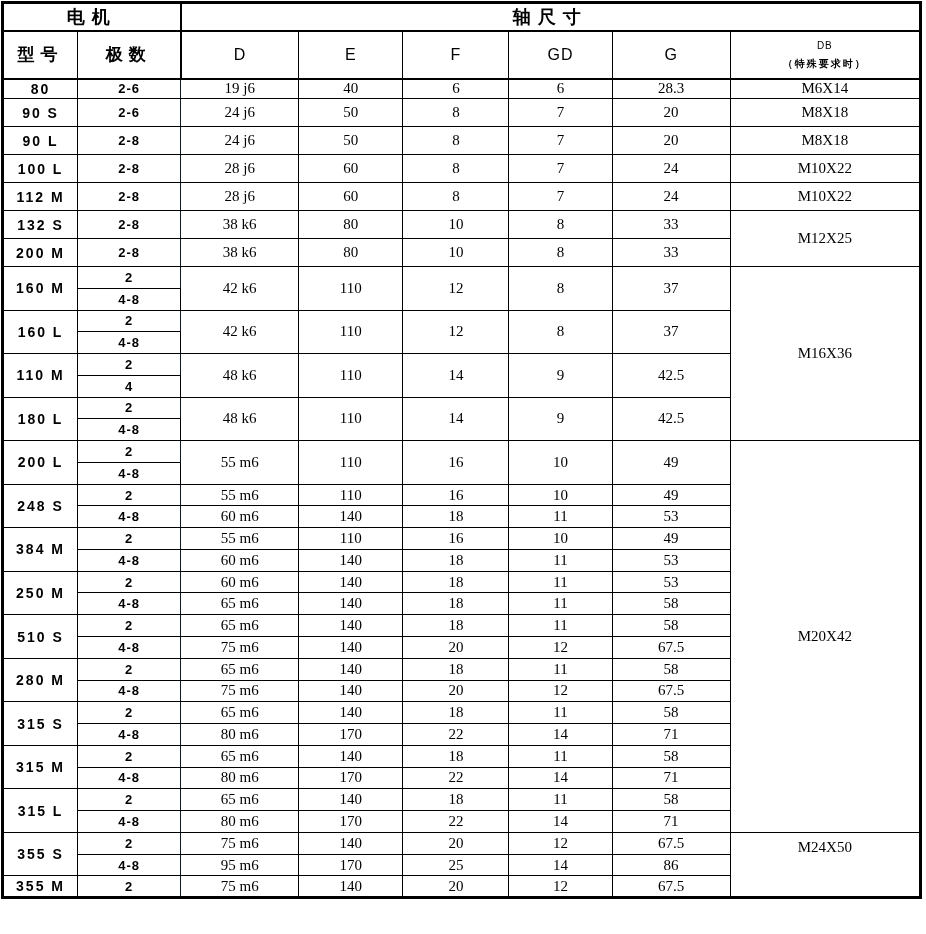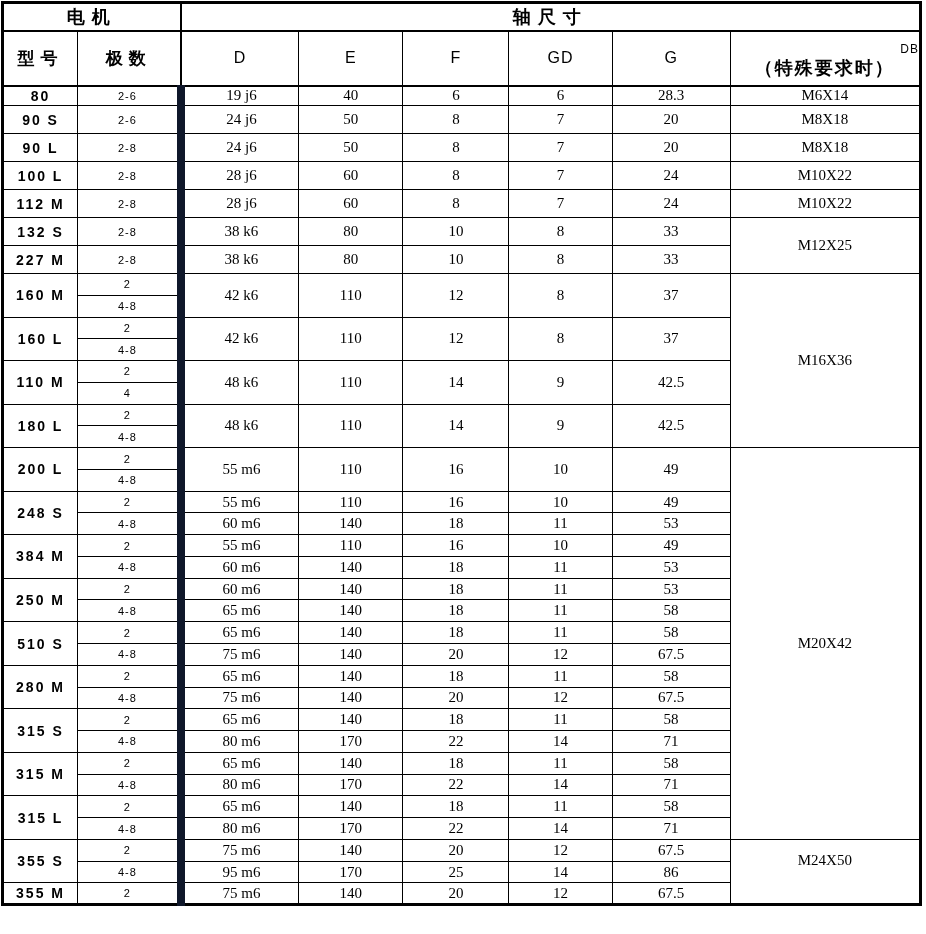--- a/index.html
+++ b/index.html
@@ -15,34 +15,34 @@
   th,td{
     border:1px solid #000;
     text-align:center;
     vertical-align:middle;
     padding:0;
     overflow:hidden;
     background:#fff;
   }
   tr.h1{height:28px;}
   tr.h1 th{border-bottom:2px solid #000;font-size:18px;font-weight:bold;letter-spacing:7px;border-radius:9px;}
-  tr.h2{height:55px;padding-left:36px;}
+  tr.h2{height:48px;padding-left:36px;}
   tr.h2 th{border-bottom:2px solid #000;}
   th.cnh2{font-size:17px;font-weight:bold;letter-spacing:6px;}
   th.colh{font-size:16px;font-weight:400;letter-spacing:1px;}
   .thickright{border-right:2px solid #000 !important;}
-  .dbl1{font-size:12px;letter-spacing:1px;line-height:19px;text-align:right;}
-  .dbl2{font-size:18px;font-weight:bold;letter-spacing:2px;line-height:18px;}
+  .dbl1{font-size:10px;letter-spacing:1px;line-height:19px;}
+  .dbl2{font-size:10px;font-weight:bold;letter-spacing:2px;line-height:18px;}
   tr.ra1{height:20px;}
   tr.ra{height:28px;}
   tr.rb{height:21.77px;}
   td.m{font-weight:bold;font-size:14px;letter-spacing:2px;}
-  td.p{font-weight:normal;font-size:11px;letter-spacing:1px;border-right:8px solid #0f172a;}
+  td.p{font-weight:bold;font-size:13px;letter-spacing:1px;border-right:1px solid #0f172a;}
   td.v{font-family:"Liberation Serif","DejaVu Serif",serif;font-size:15px;letter-spacing:0;}
-  td.vtop{vertical-align:top;padding-top:12px;}
+  td.vtop{vertical-align:top;padding-top:6px;}
 </style>
 </head>
 <body>
 
 <div class="page">
   <table>
     <colgroup>
       <col style="width:75px">
         <col style="width:103px">
         <col style="width:118px">
@@ -126,21 +126,21 @@
           <td class="m">132 S</td>
           <td class="p">2-8</td>
           <td class="v">38 k6</td>
           <td class="v">80</td>
           <td class="v">10</td>
           <td class="v">8</td>
           <td class="v">33</td>
           <td class="v db" rowspan="2">M12X25</td>
         </tr>
         <tr class="ra">
-          <td class="m">227 M</td>
+          <td class="m">200 M</td>
           <td class="p">2-8</td>
           <td class="v">38 k6</td>
           <td class="v">80</td>
           <td class="v">10</td>
           <td class="v">8</td>
           <td class="v">33</td>
         </tr>
         <tr class="rb">
           <td class="m" rowspan="2">160 M</td>
           <td class="p">2</td>

